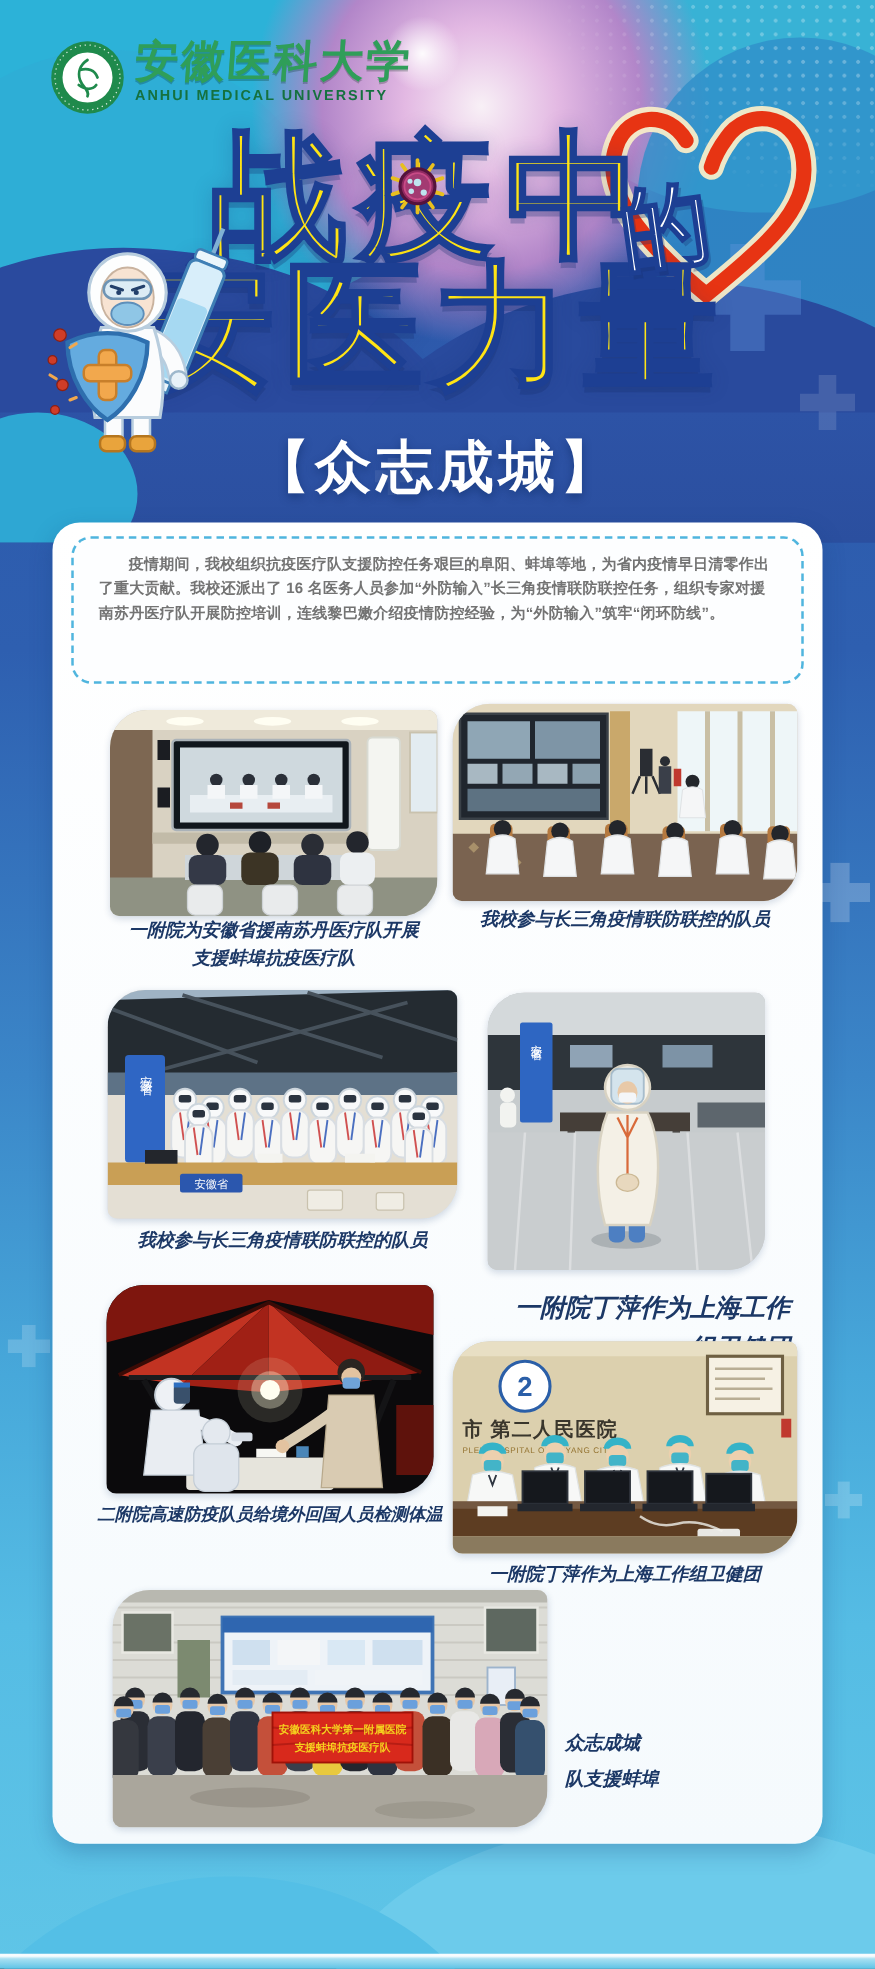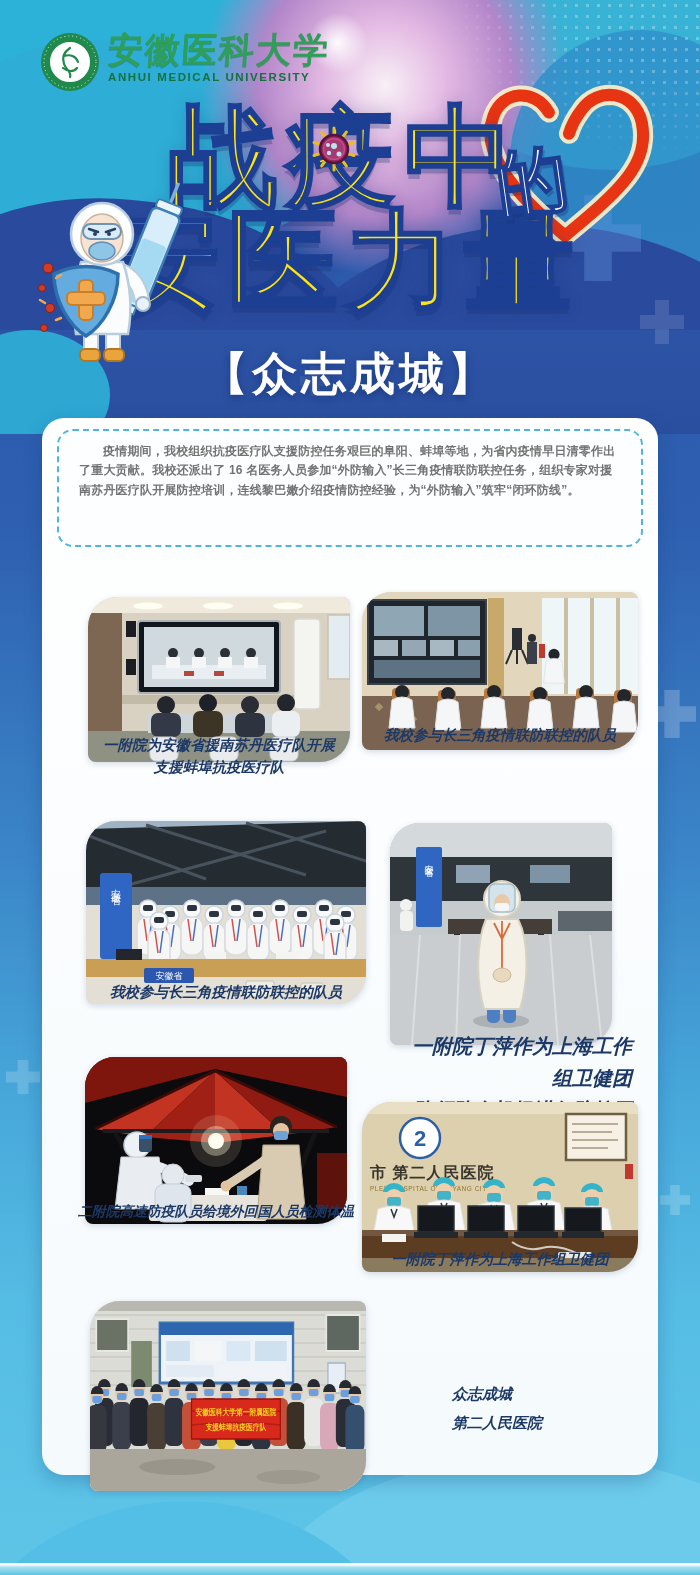--- a/index.html
+++ b/index.html
@@ -55,29 +55,29 @@
   .subtitle{position:absolute;left:0;top:344px;width:100%;text-align:center;z-index:3;
     font-size:45px;font-weight:800;color:#ffffff;letter-spacing:4px;
     text-shadow:0 3px 8px rgba(0,30,80,.4);}
   
   .card{position:absolute;left:42px;top:418px;width:616px;height:1057px;z-index:2;
     background:linear-gradient(180deg,#ffffff,#f5fafd);border-radius:22px;
     box-shadow:0 6px 18px rgba(20,60,120,.28);}
   .intro{position:absolute;left:15px;top:11px;width:586px;height:118px;
     border:2px dashed #4fb5de;border-radius:16px;padding:11px 20px 10px 20px;background:#fdfeff;}
   .intro p{font-size:12px;line-height:1.62;color:#737373;font-weight:600;text-indent:2em;letter-spacing:.2px;}
-  .photo{position:absolute;overflow:hidden;border-radius:30px 8px 30px 8px;box-shadow:0 2px 6px rgba(30,60,110,.18);background:#ddd;margin-top:29px;}
+  .photo{position:absolute;overflow:hidden;border-radius:30px 8px 30px 8px;box-shadow:0 2px 6px rgba(30,60,110,.18);background:#ddd;}
   .photo svg{display:block;width:100%;height:100%;}
   .p1{left:46px;top:150px;width:262px;height:165px;}
   .p2{left:320px;top:145px;width:276px;height:158px;}
   .p3{left:44px;top:374px;width:280px;height:183px;}
   .p4{left:348px;top:376px;width:222px;height:222px;}
   .p5{left:43px;top:610px;width:262px;height:167px;}
   .p6{left:320px;top:655px;width:276px;height:170px;}
-  .p7{left:48px;top:854px;width:276px;height:190px;}
+  .p7{left:48px;top:854px;width:348px;height:190px;}
   .cap{position:absolute;font-family:"DejaVu Serif",serif;font-style:italic;font-weight:700;color:#1c3866;}
   .c1{left:46px;top:316px;width:262px;text-align:center;font-size:14.5px;line-height:1.55;}
   .c2{left:318px;top:308px;width:280px;text-align:center;font-size:14.5px;}
   .c3{left:44px;top:565px;width:280px;text-align:center;font-size:14.5px;}
   .c4{left:352px;top:612px;width:238px;text-align:right;font-size:20px;line-height:1.6;}
   .c5{left:28px;top:785px;width:292px;text-align:center;font-size:13.8px;}
   .c6{left:318px;top:832px;width:280px;text-align:center;font-size:14.5px;}
   .c7{left:410px;top:962px;width:160px;text-align:left;font-size:15px;line-height:1.9;}
   
   .wave-a{position:absolute;left:-70px;top:1502px;width:480px;height:240px;background:#54bfe6;border-radius:50% 50% 0 0/90% 90% 0 0;transform:rotate(-6deg);z-index:1;}
@@ -512,21 +512,21 @@
         <path d="M128,110 q56,6 112,0 M128,124 q56,-5 112,0" stroke="rgba(120,10,5,.35)" stroke-width="1.5" fill="none"></path>
         <text x="184" y="114" font-size="8.5" font-weight="bold" fill="#f5d01e" text-anchor="middle">安徽医科大学第一附属医院</text>
         <text x="184" y="129" font-size="8.5" font-weight="bold" fill="#f5d01e" text-anchor="middle">支援蚌埠抗疫医疗队</text>
         <rect x="0" y="148" width="348" height="42" fill="#aaa69c"></rect>
         <ellipse cx="110" cy="166" rx="48" ry="8" fill="#8f8b80" opacity=".6"></ellipse>
         <ellipse cx="250" cy="176" rx="40" ry="7" fill="#8f8b80" opacity=".5"></ellipse>
       </svg>
     </figure>
     <div class="cap c7">
       <span>众志成城</span><br>
-      <span>第二人民医院</span>
+      <span>队支援蚌埠</span>
     </div>
 
   </main>
 
   <div class="wave-b"></div>
   <div class="wave-a"></div>
   <div class="strip"></div>
 
 </div>
 

